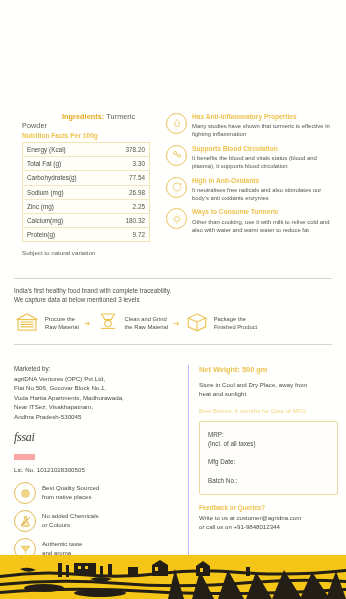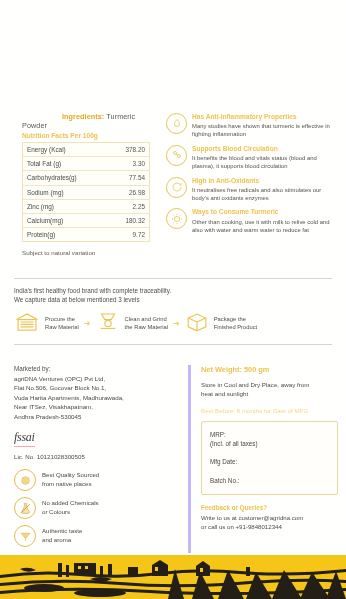--- a/index.html
+++ b/index.html
@@ -150,41 +150,41 @@
   .bottom {
     position: absolute;
     left: 14px; right: 8px;
     top: 365px;
     display: flex;
     gap: 8px;
   }
   .bl { width: 166px; flex: 0 0 166px; }
   .br {
     flex: 1 1 auto;
-    border-left: 3px solid #c4b5fd;
+    border-left: 1px solid #c4b5fd;
     padding-left: 10px;
   }
   .marketed-label {
     font-size: 6.3px;
     color: #4d4d48;
     margin-bottom: 2px;
   }
   .addr {
     font-size: 6.2px;
     line-height: 1.52;
     color: #4a4a45;
   }
   .fssai {
     font-family: "Liberation Serif", serif;
     font-style: italic;
     font-size: 12px;
     color: #3c3c38;
-    border-bottom: 1px solid #fca5a5;
+    border-bottom: 6px solid #fca5a5;
     display: inline-block;
-    padding-bottom: 1px;
+    padding-bottom: 9px;
     margin: 9px 0 6px 0;
     letter-spacing: -0.3px;
   }
   .licno {
     font-size: 6.2px;
     color: #4a4a45;
     margin-bottom: 9px;
   }
   .badges { margin-top: 4px; }
   .badge {

